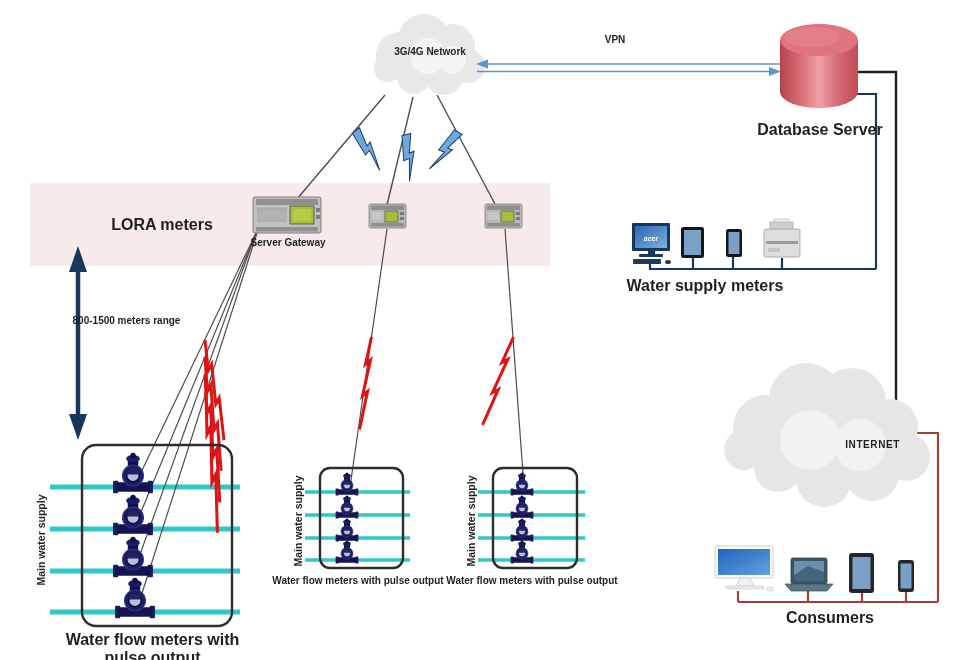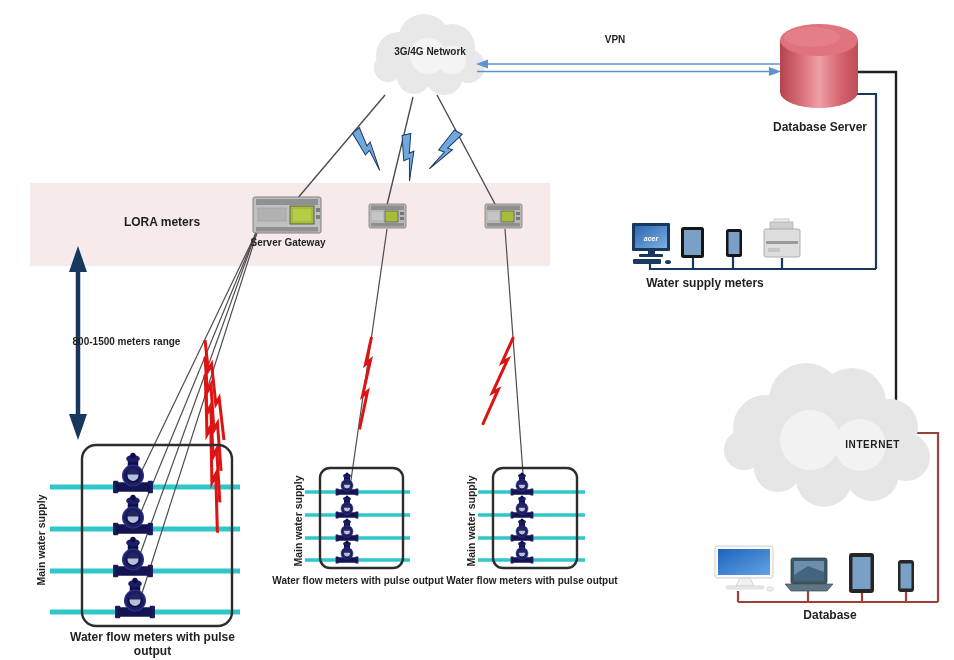--- a/index.html
+++ b/index.html
@@ -5,21 +5,21 @@
   html,body{margin:0;padding:0;background:#fff;}
   #stage{
     position:relative;width:954px;height:660px;overflow:hidden;
     font-family:"Liberation Sans",sans-serif;background:#fff;
   }
   #diagram-svg{position:absolute;left:0;top:0;}
   .lbl{
     position:absolute;text-align:center;font-weight:bold;color:#1f1f1f;
     font-size:10px;line-height:1.15;white-space:normal;
   }
-  .lbl.big{font-size:12px;}
+  .lbl.big{font-size:16px;}
   .vert{
     transform:rotate(-90deg);transform-origin:center center;
     width:130px;height:14px;font-size:10.5px;
   }
   .spaced{letter-spacing:.6px;text-align:right;}
 </style>
 </head>
 <body>
 
 <div id="stage">
@@ -259,24 +259,24 @@
   </g>
   <use href="#sgw" transform="translate(369,204)"></use>
   <use href="#sgw" transform="translate(485,204)"></use>
 </svg>
 
 <div class="lbl" style="left:355px;top:46px;width:150px;">3G/4G Network</div>
 <div class="lbl" style="left:580px;top:34px;width:70px;">VPN</div>
 <div class="lbl big" style="left:745px;top:121px;width:150px;">Database Server</div>
 <div class="lbl big" style="left:82px;top:216px;width:160px;">LORA meters</div>
 <div class="lbl" style="left:243px;top:237px;width:90px;">Server Gateway</div>
-<div class="lbl" style="left:64px;top:336px;width:125px;">800-1500 meters range</div>
+<div class="lbl" style="left:64px;top:315px;width:125px;">800-1500 meters range</div>
 <div class="lbl big" style="left:625px;top:277px;width:160px;">Water supply meters</div>
 <div class="lbl spaced" style="left:760px;top:439px;width:140px;">INTERNET</div>
-<div class="lbl big" style="left:760px;top:609px;width:140px;">Database</div>
+<div class="lbl big" style="left:760px;top:609px;width:140px;">Consumers</div>
 
 <div class="lbl vert" style="left:-23px;top:533px;">Main water supply</div>
 <div class="lbl vert" style="left:234px;top:514px;">Main water supply</div>
 <div class="lbl vert" style="left:407px;top:514px;">Main water supply</div>
 
 <div class="lbl big" style="left:55px;top:631px;width:195px;">Water flow meters with pulse output</div>
 <div class="lbl" style="left:272px;top:575px;width:172px;">Water flow meters with pulse output</div>
 <div class="lbl" style="left:446px;top:575px;width:172px;">Water flow meters with pulse output</div>
 
 </div>

